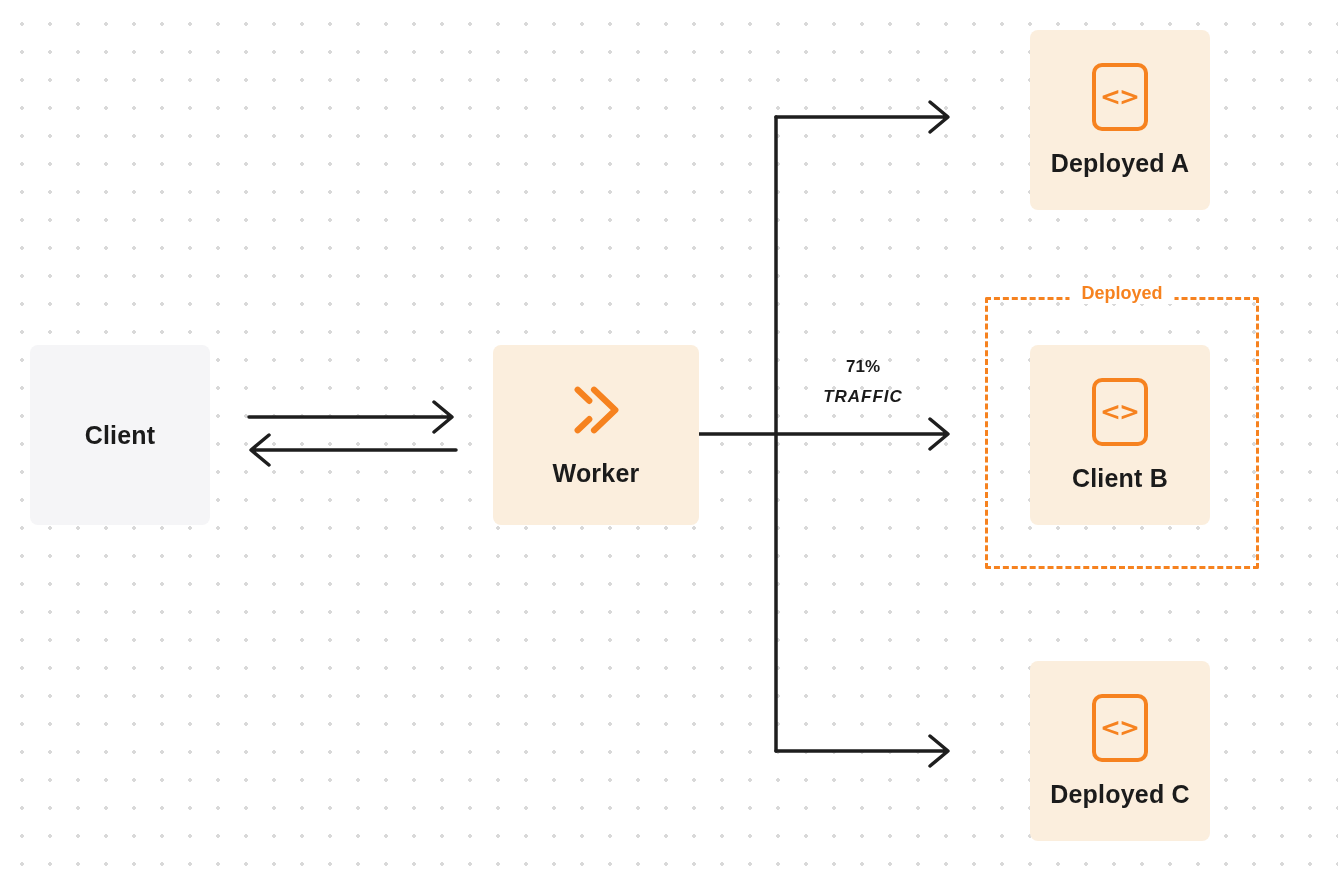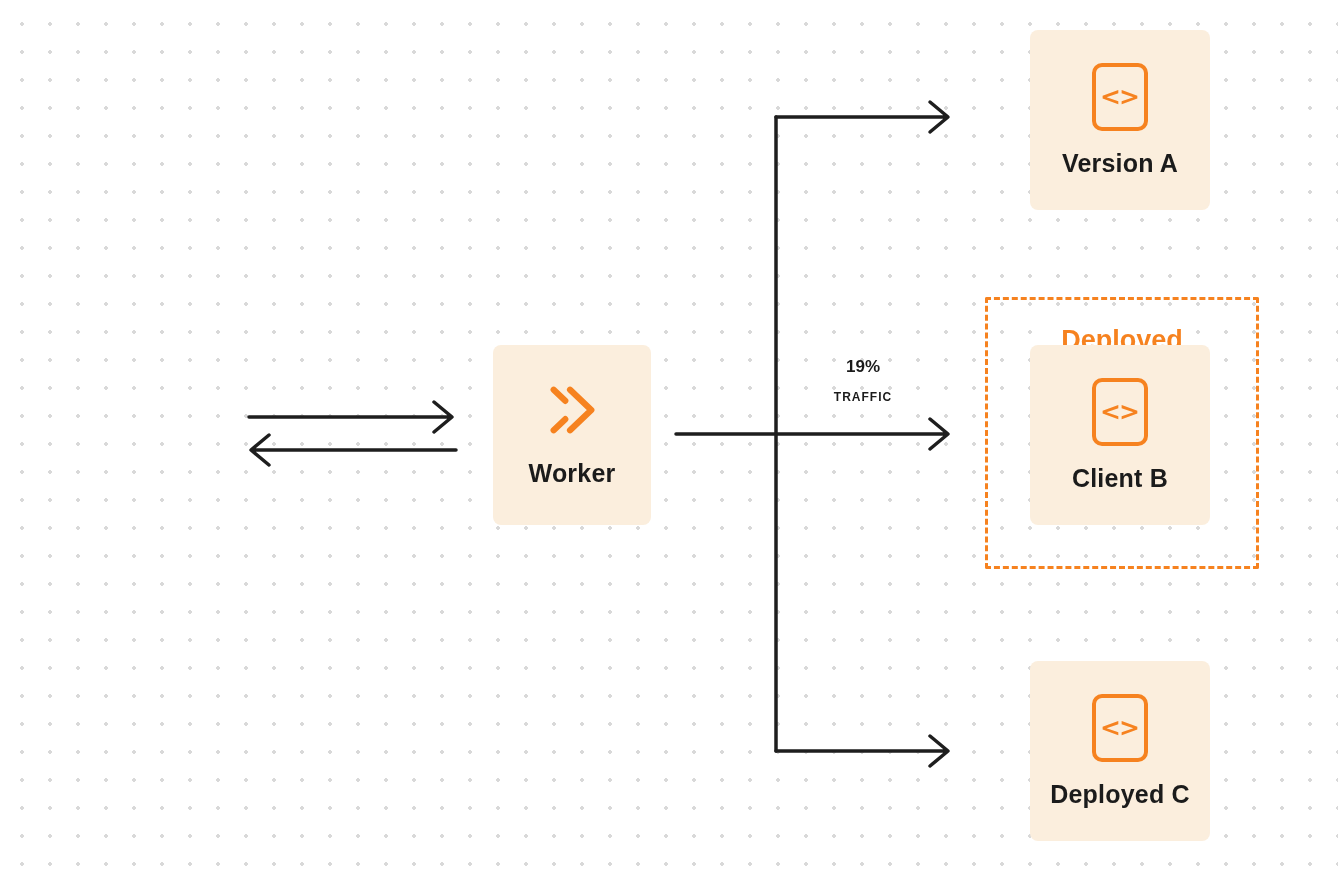--- a/index.html
+++ b/index.html
@@ -36,21 +36,21 @@
   }
   .node-label{
     font-size:25px;font-weight:700;color:var(--ink,#1B1B1B);
     letter-spacing:0.2px;
   }
   .client-node{
     left:30px;top:345px;
     background:var(--client_bg,#F5F5F7);
   }
   .worker-node{
-    left:493px;top:345px;width:158px;
+    left:493px;top:345px;width:206px;
     background:var(--cream,#FBEEDD);
     gap:22px;
   }
   .worker-icon-svg{display:block;}
   .worker-icon-path{
     stroke:var(--orange,#F6821F);
     stroke-width:6.5;fill:none;
     stroke-linecap:round;stroke-linejoin:round;
   }
   .version-node{
@@ -80,75 +80,77 @@
     border:3px dashed var(--orange,#F6821F);
     border-radius:2px;
     box-sizing:border-box;
   }
   .deployed-label{
     position:absolute;
     top:-17px;left:50%;transform:translateX(-50%);
     background:#ffffff;
     padding:0 12px;
     color:var(--orange,#F6821F);
-    font-size:27px;font-weight:700;
+    font-size:18px;font-weight:700;
     white-space:nowrap;
-    margin-top:42px;
   }
   .traffic-label{
     position:absolute;
     left:798px;top:352px;width:130px;
     text-align:center;
     color:var(--ink,#1B1B1B);
   }
   .traffic-line1{
     font-size:17px;font-weight:700;display:block;line-height:30px;
   }
   .traffic-line2{
-    font-size:12px;font-weight:700;letter-spacing:1px;display:block;line-height:30px;
+    font-size:17px;font-weight:700;letter-spacing:1px;display:block;line-height:30px;font-style:italic;
   }
 </style>
 </head>
 <body>
 
 <div class="canvas">
 
   <svg class="connector-layer" viewBox="0 0 1338 878" xmlns="http://www.w3.org/2000/svg">
     <path class="arrow-path" d="M249 417 H450 M434 402 L452 417 L434 432"></path>
     <path class="arrow-path" d="M456 450 H253 M269 435 L251 450 L269 465"></path>
     <path class="arrow-path" d="M676 434 H946 M930 419 L948 434 L930 449"></path>
     <path class="arrow-path" d="M776 117 V751"></path>
     <path class="arrow-path" d="M776 117 H946 M930 102 L948 117 L930 132"></path>
     <path class="arrow-path" d="M776 751 H946 M930 736 L948 751 L930 766"></path>
   </svg>
 
+  <div class="node client-node">
+    <span class="node-label">Client</span>
+  </div>
 
   <div class="node worker-node">
     <svg class="worker-icon-svg" width="74" height="54" viewBox="0 0 76 56" xmlns="http://www.w3.org/2000/svg">
       <path class="worker-icon-path" d="M36 7 L58 28 L36 49"></path>
       <path class="worker-icon-path" d="M19 7 L31 18.5"></path>
       <path class="worker-icon-path" d="M19 49 L31 37.5"></path>
     </svg>
     <span class="node-label">Worker</span>
   </div>
 
   <div class="traffic-label">
-    <span class="traffic-line1">19%</span>
+    <span class="traffic-line1">71%</span>
     <span class="traffic-line2">TRAFFIC</span>
   </div>
 
   <div class="deployed-region">
     <span class="deployed-label">Deployed</span>
   </div>
 
   <div class="node version-node version-a">
     <div class="code-icon">
       <span class="code-glyph">&lt;&gt;</span>
     </div>
-    <span class="node-label">Version A</span>
+    <span class="node-label">Deployed A</span>
   </div>
 
   <div class="node version-node version-b">
     <div class="code-icon">
       <span class="code-glyph">&lt;&gt;</span>
     </div>
     <span class="node-label">Client B</span>
   </div>
 
   <div class="node version-node version-c">

